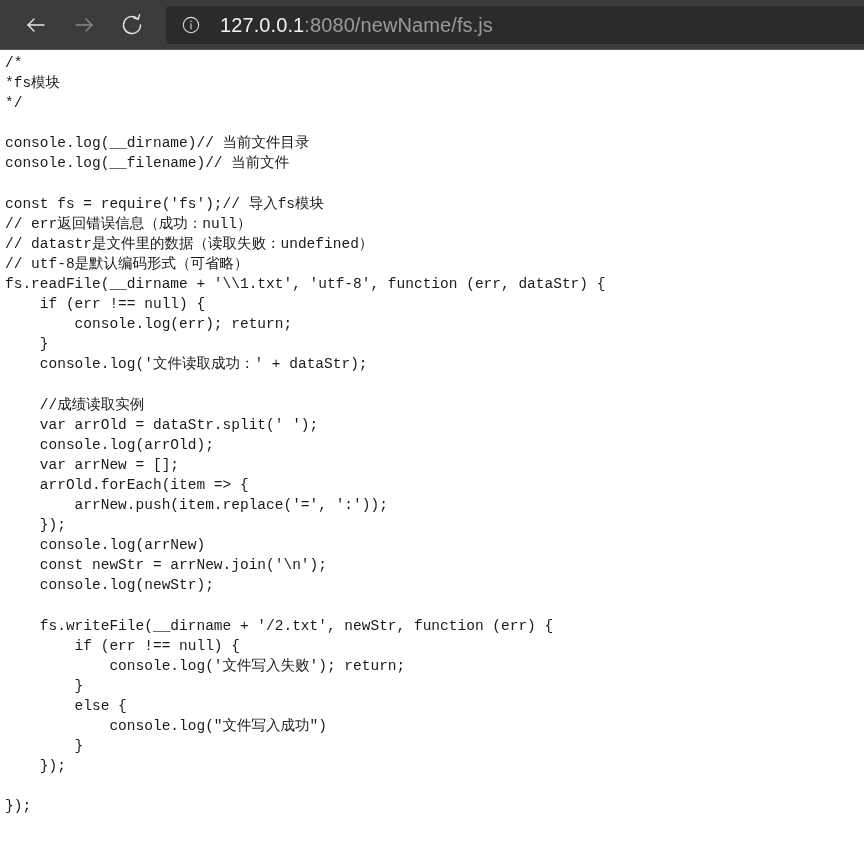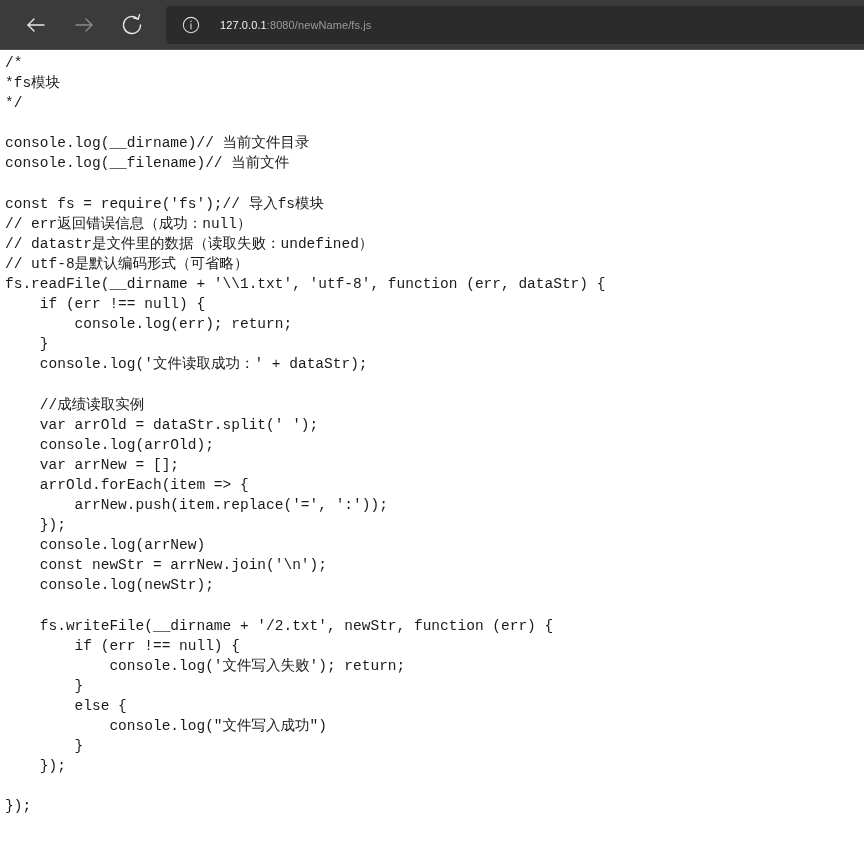--- a/index.html
+++ b/index.html
@@ -60,21 +60,21 @@
     flex: 0 0 auto;
     width: 22px;
     height: 22px;
     margin-right: 18px;
     display: flex;
     align-items: center;
     justify-content: center;
   }
   #url-text {
     font-family: "Liberation Sans", sans-serif;
-    font-size: 11px;
+    font-size: 20px;
     white-space: nowrap;
     letter-spacing: 0.1px;
   }
   #url-host { color: #f2f2f2; }
   #url-rest { color: #9b9b9b; }
 
   
   #page-content {
     background: #ffffff;
     height: 802px;

